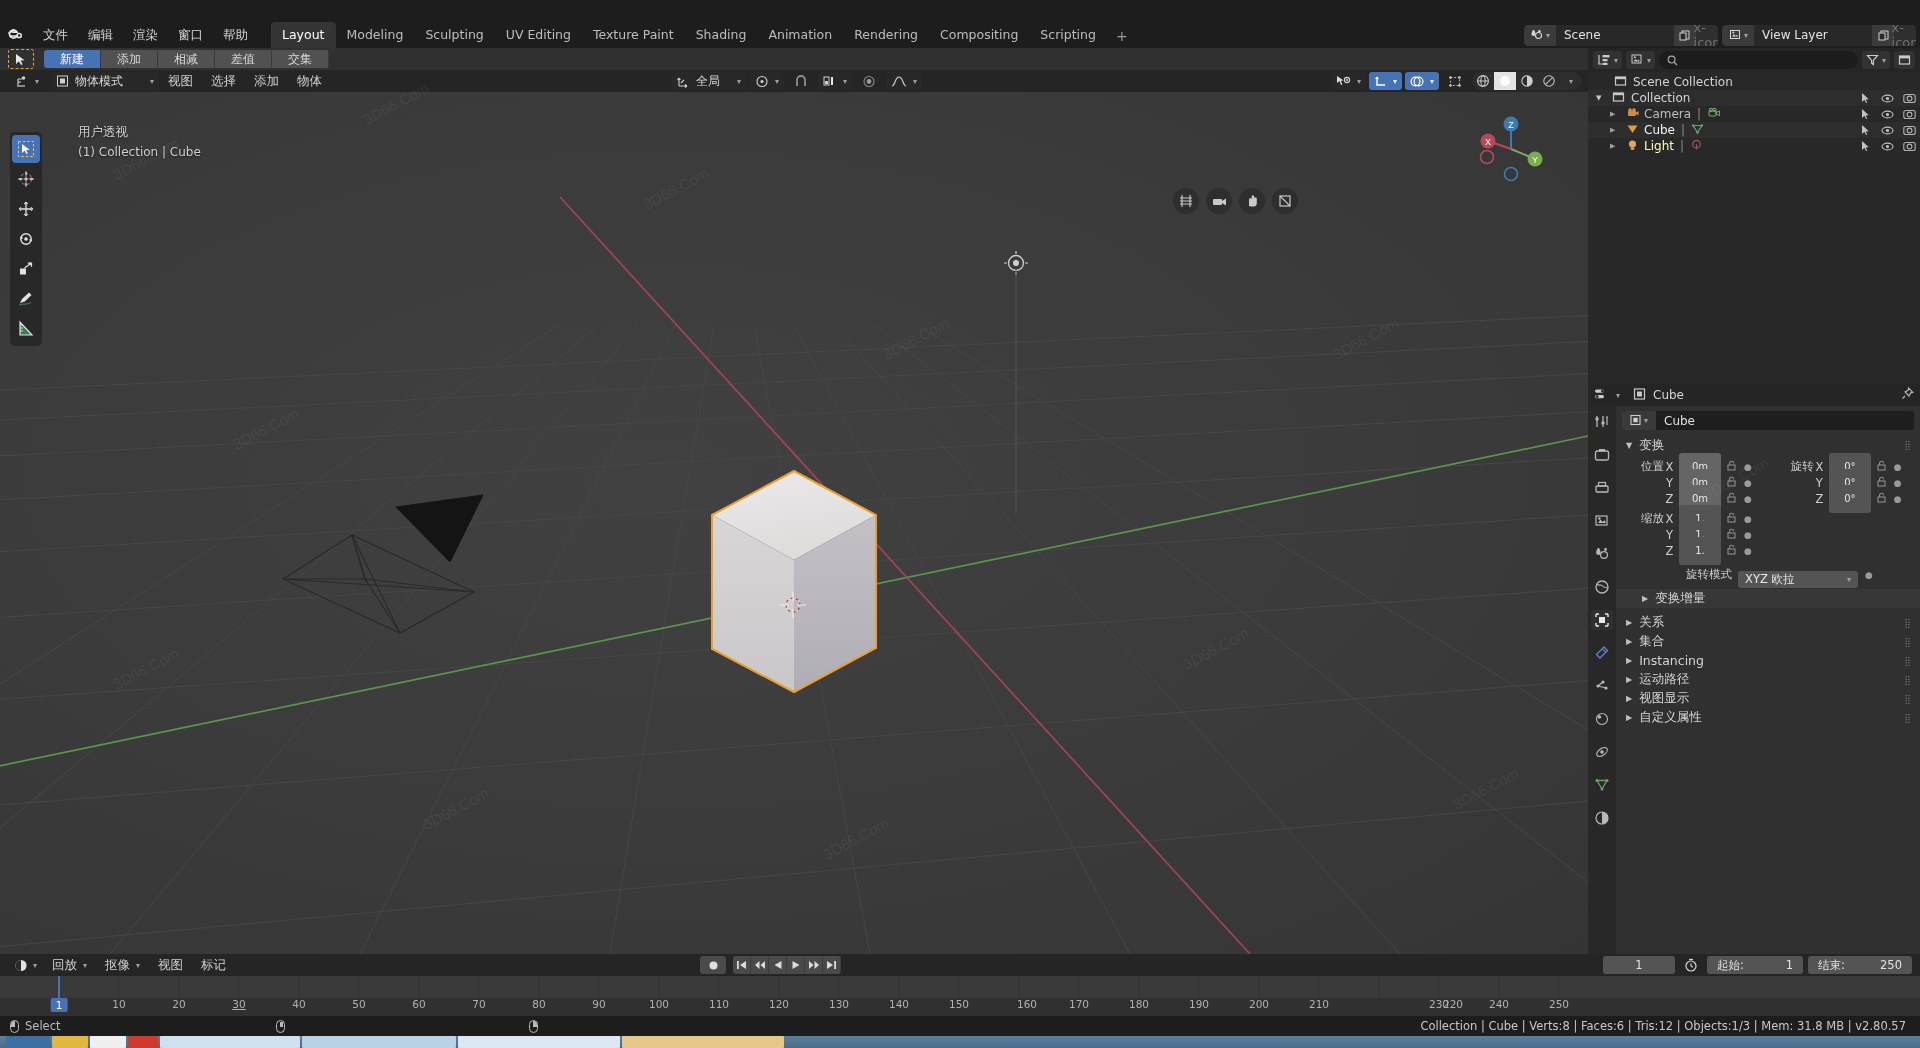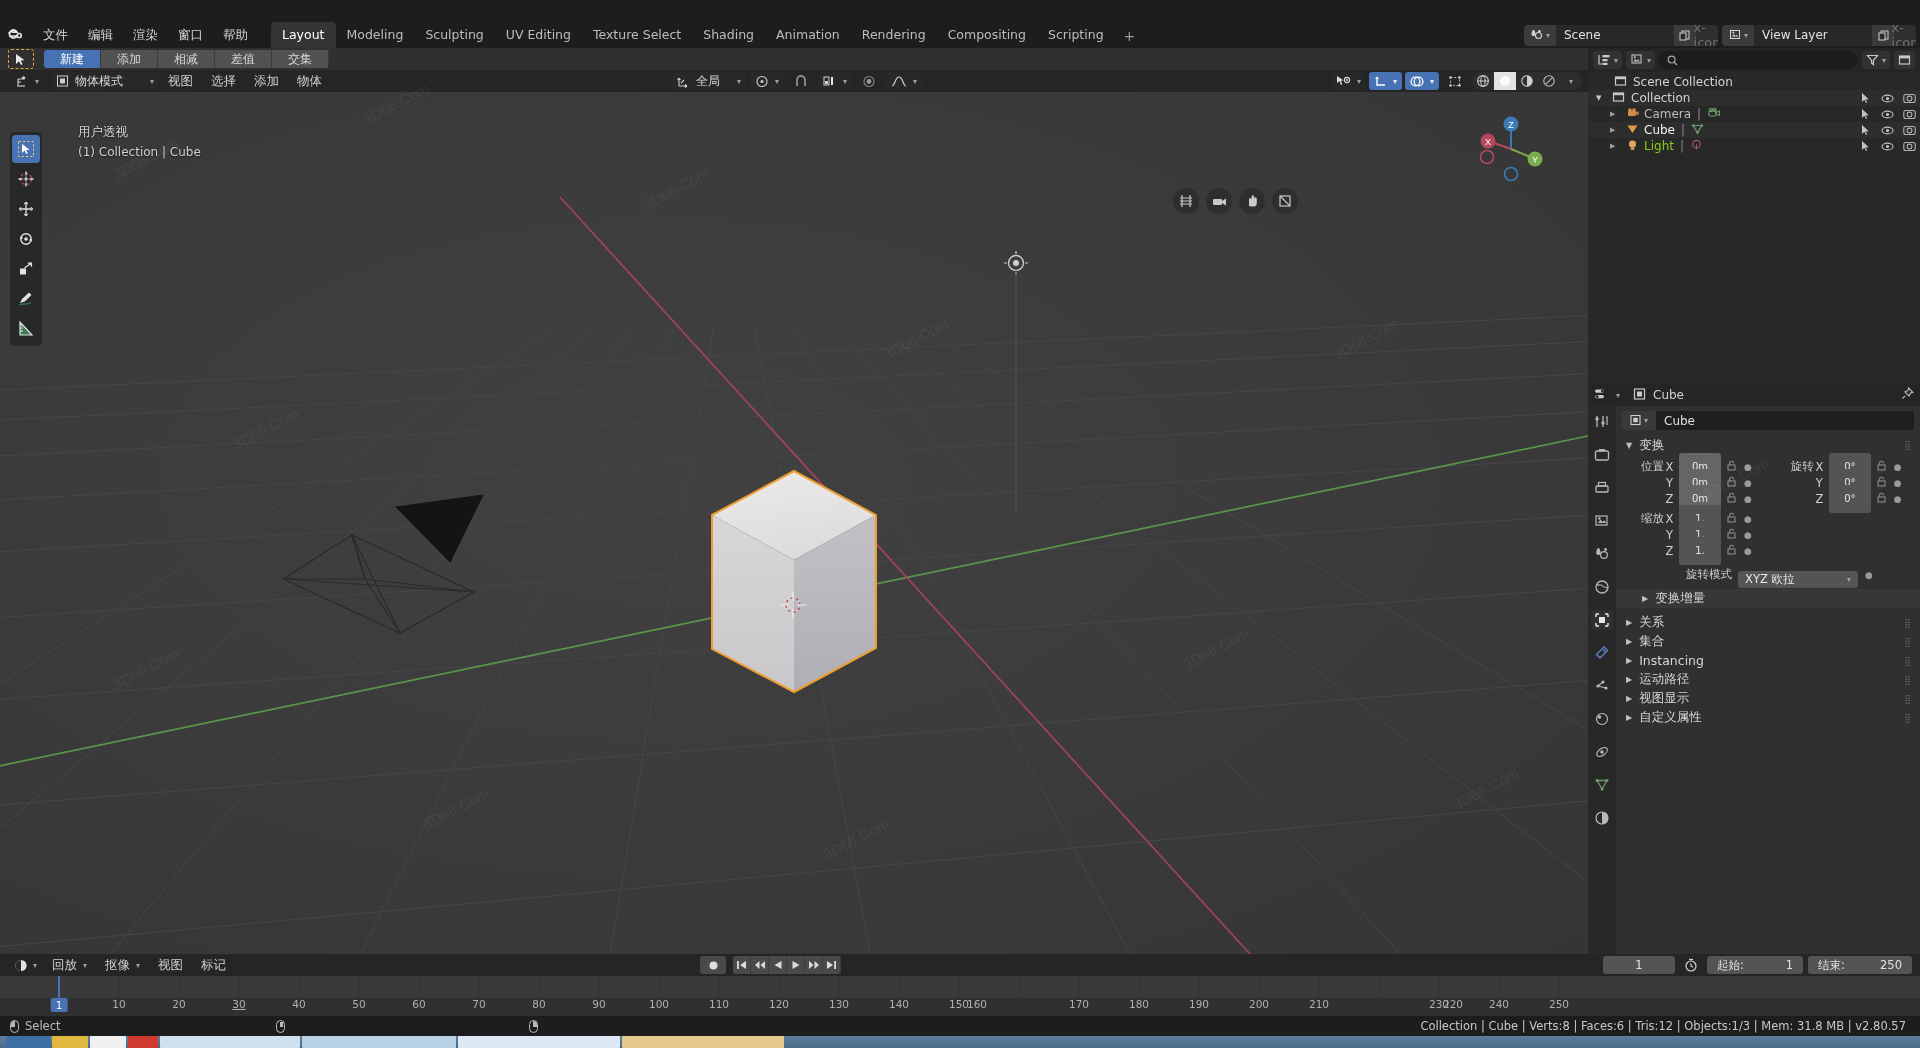--- a/index.html
+++ b/index.html
@@ -167,21 +167,21 @@
       <div class="menu-item">编辑</div>
       <div class="menu-item">渲染</div>
       <div class="menu-item">窗口</div>
       <div class="menu-item">帮助</div>
     </div>
     <div class="wsp">
       <div class="wsp-tab active">Layout</div>
       <div class="wsp-tab">Modeling</div>
       <div class="wsp-tab">Sculpting</div>
       <div class="wsp-tab">UV Editing</div>
-      <div class="wsp-tab">Texture Select</div>
+      <div class="wsp-tab">Texture Paint</div>
       <div class="wsp-tab">Shading</div>
       <div class="wsp-tab">Animation</div>
       <div class="wsp-tab">Rendering</div>
       <div class="wsp-tab">Compositing</div>
       <div class="wsp-tab">Scripting</div>
       <div class="wsp-plus">+</div>
     </div>
     <div class="topbar-right">
       <div class="tb-field">
         <div class="tb-fsel">
@@ -690,21 +690,21 @@
       </div>
 
       <div class="orow">
         <span class="tri" style="width:16px;margin-left:14px;color:#9c9c9c;font-size:7px;">▶</span>
         <span class="oicn" style="margin-right:5px;">
           <svg width="13" height="12" viewBox="0 0 13 12">
               <circle cx="6.5" cy="5" r="3.6" fill="#e0a560"></circle>
               <rect x="4.7" y="8.4" width="3.6" height="2.4" fill="#e0a560"></rect>
             </svg>
         </span>
-        <span style="color:#84cc16">Light</span>
+        <span style="color:#fef9c3">Light</span>
         <span style="color:#8a8a8a;margin:0 6px;">|</span>
         <span>
           <svg width="13" height="12" viewBox="0 0 13 12">
               <circle cx="6.5" cy="5.2" r="3.8" fill="none" stroke="#9d5663" stroke-width="1.2"></circle>
               <path d="M6.5 5.2 L6.5 10.5" stroke="#9d5663" stroke-width="1.2"></path>
             </svg>
         </span>
         <span class="otree">
           <svg width="12" height="12" viewBox="0 0 12 12">
               <path d="M2 1 L2 10 L4.4 7.8 L6 11 L7.2 10.4 L5.6 7.4 L8.8 7.2Z" fill="#c2c2c2"></path>
@@ -1141,21 +1141,21 @@
         <div class="tick" style="left:419px;">60</div>
         <div class="tick" style="left:479px;">70</div>
         <div class="tick" style="left:539px;">80</div>
         <div class="tick" style="left:599px;">90</div>
         <div class="tick" style="left:659px;">100</div>
         <div class="tick" style="left:719px;">110</div>
         <div class="tick" style="left:779px;">120</div>
         <div class="tick" style="left:839px;">130</div>
         <div class="tick" style="left:899px;">140</div>
         <div class="tick" style="left:959px;">150</div>
-        <div class="tick" style="left:977px;">160</div>
+        <div class="tick" style="left:1027px;">160</div>
         <div class="tick" style="left:1079px;">170</div>
         <div class="tick" style="left:1139px;">180</div>
         <div class="tick" style="left:1199px;">190</div>
         <div class="tick" style="left:1259px;">200</div>
         <div class="tick" style="left:1319px;">210</div>
         <div class="tick" style="left:1453px;">220</div>
         <div class="tick" style="left:1439px;">230</div>
         <div class="tick" style="left:1499px;">240</div>
         <div class="tick" style="left:1559px;">250</div>
       </div>

